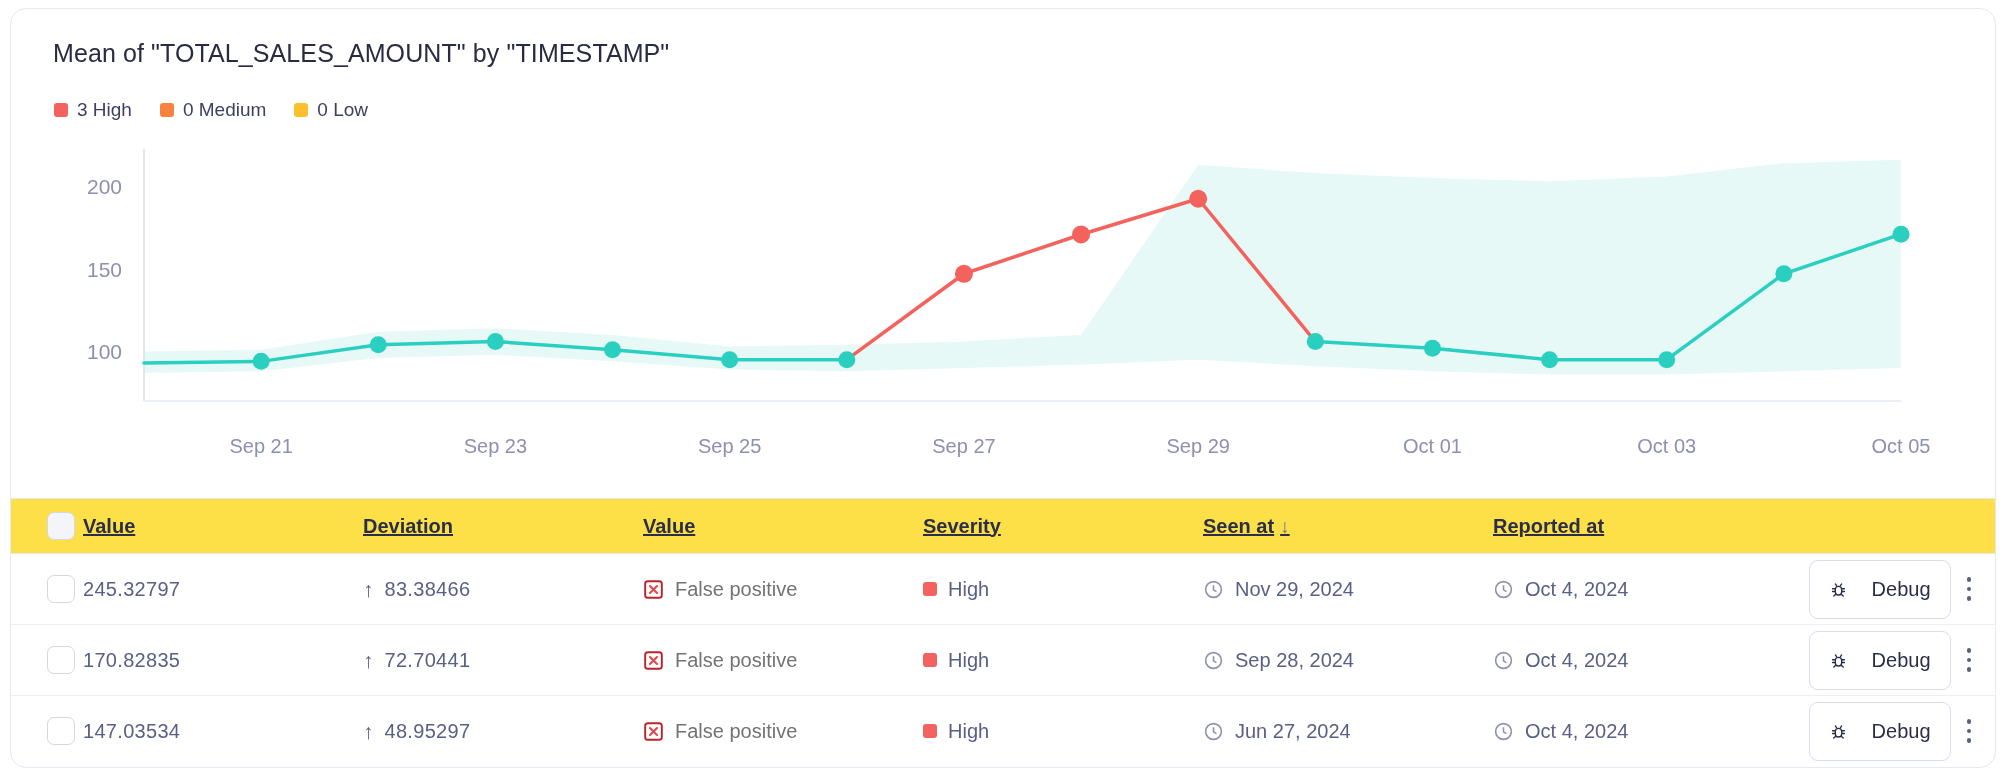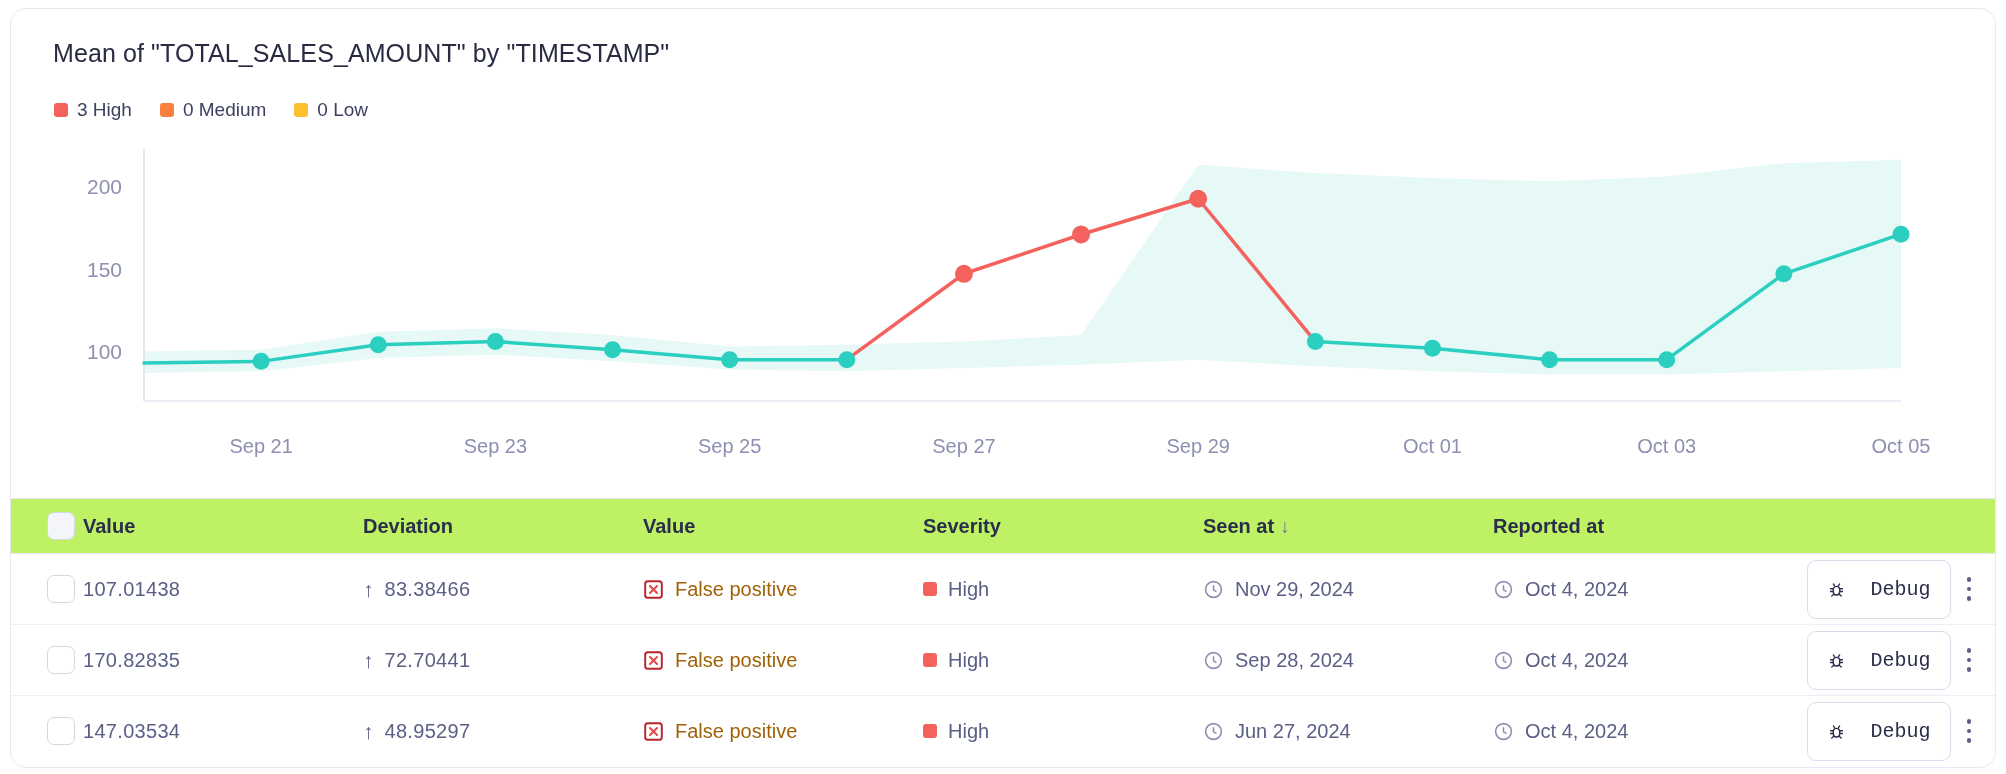--- a/index.html
+++ b/index.html
@@ -90,30 +90,31 @@
     left: 0;
     top: 489px;
     width: 1986px;
   }
   .tbl {
     width: 100%;
     border-collapse: collapse;
     table-layout: fixed;
   }
   .tbl thead th {
-    background: #bef264;
+    background: #fde047;
     border-top: 1px solid #e7e9f2;
     border-bottom: 1px solid #e7e9f2;
     height: 54px;
     text-align: left;
     font-size: 20px;
     font-weight: bold;
     color: #2b2e4a;
     padding: 0;
     vertical-align: middle;
+    text-decoration: underline;
   }
   .tbl tbody td {
     height: 70px;
     border-bottom: 1px solid #edeff5;
     font-size: 20px;
     color: #5a5f85;
     padding: 0;
     vertical-align: middle;
   }
   .tbl tbody tr:last-child td { border-bottom: none; }
@@ -138,42 +139,41 @@
     box-sizing: border-box;
     margin-left: 36px;
     cursor: pointer;
   }
   .checkbox.header-chk { background: #f4f5fa; }
 
   .inline { display: flex; align-items: center; gap: 11px; }
   .val-text { color: #5a5f85; letter-spacing: 0.3px; }
   .dev-text { letter-spacing: 0.3px; }
   .arrow-up { font-size: 21px; color: #5a5f85; line-height: 1; }
-  .status-text { color: #a16207; text-align: center; }
+  .status-text { color: #737373; text-align: center; }
   .sev-text { color: #5a5f85; }
   .sev-dot {
     width: 14px; height: 14px; border-radius: 3px; display: block;
   }
   .date-text { color: #5a5f85; }
 
   .sort-arrow { font-size: 19px; color: #6d7194; margin-left: 6px; }
 
   .debug-btn {
     display: inline-flex;
     align-items: center;
     gap: 24px;
     border: 1px solid #d9dceb;
     border-radius: 9px;
     background: #ffffff;
     padding: 17px 19px;
     font-size: 20px;
     color: #2b2e4a;
     cursor: pointer;
     white-space: nowrap;
-    font-family: Liberation Mono, monospace;
   }
   .kebab {
     width: 28px;
     height: 34px;
     display: inline-flex;
     flex-direction: column;
     justify-content: center;
     align-items: center;
     gap: 5px;
     cursor: pointer;
@@ -281,21 +281,21 @@
             </th>
             <th></th>
           </tr>
         </thead>
         <tbody id="tbody">
             <tr>
       <td>
         <div class="checkbox"></div>
       </td>
       <td class="cellpad">
-        <span class="val-text">107.01438</span>
+        <span class="val-text">245.32797</span>
       </td>
       <td class="cellpad">
         <span class="inline">
           <span class="arrow-up">↑</span>
           <span class="dev-text">83.38466</span>
         </span>
       </td>
       <td class="cellpad">
         <span class="inline">
                   <svg width="21" height="21" viewBox="0 0 24 24">

